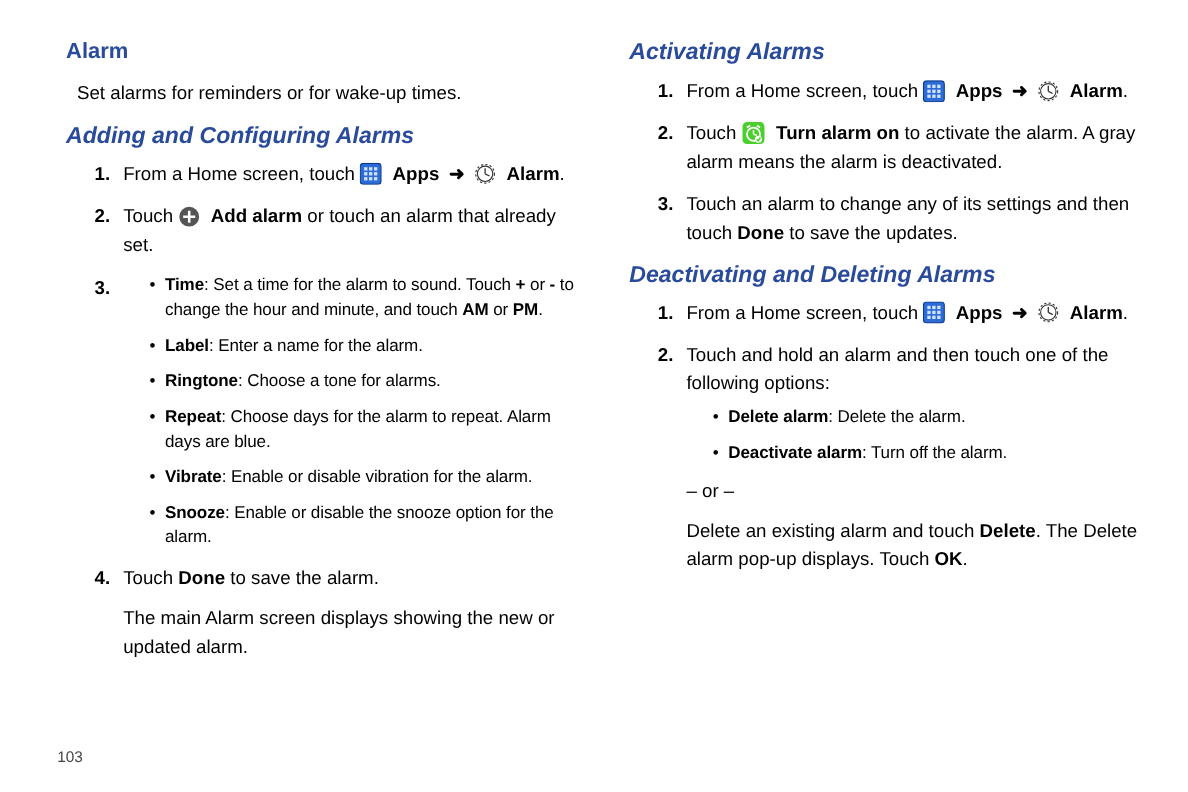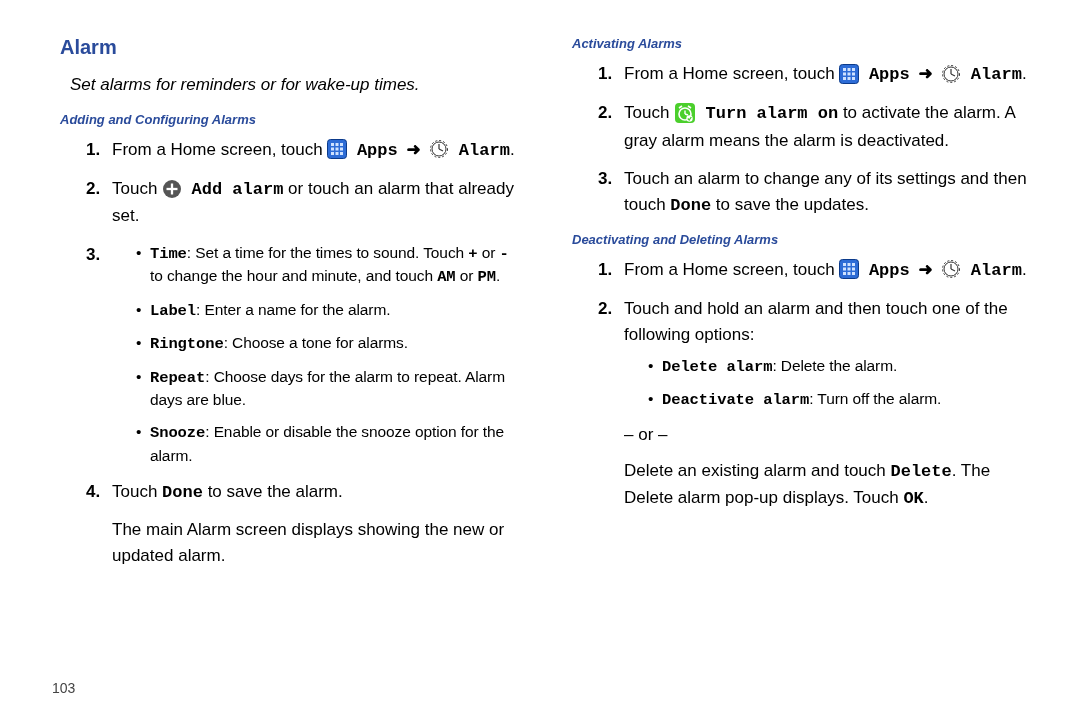--- a/index.html
+++ b/index.html
@@ -1,28 +1,28 @@
 <!DOCTYPE html>
 <html><head>
 <meta charset="utf-8">
 <style>
   html,body{margin:0;padding:0;background:#fff;color:#000;font-family:Arial,Helvetica,sans-serif;}
   .page{width:1080px;height:720px;box-sizing:border-box;padding:36px 46px 10px 60px;position:relative;}
   .cols{display:flex;gap:50px;}
   .col{flex:1;min-width:0;}
   .h-blue{color:#2a4b9b;font-weight:bold;font-size:20px;font-style:normal;margin:0 0 14px 0;}
-  .sub-blue{color:#2a4b9b;font-weight:bold;font-style:italic;font-size:13px;margin:12px 0 10px 0;}
+  .sub-blue{color:#2a4b9b;font-weight:bold;font-style:italic;font-size:21px;margin:12px 0 10px 0;}
   p{margin:0 0 14px 0;font-size:17px;line-height:1.45;}
   ol{list-style:none;padding:0;margin:0 0 10px 26px;}
   ol>li{position:relative;padding-left:26px;font-size:17px;line-height:1.55;margin:0 0 12px 0;}
   ol>li>.num{position:absolute;left:0;font-weight:bold;}
   ul.bul{list-style:none;padding:0;margin:6px 0 0 24px;}
   ul.bul>li{position:relative;padding-left:14px;font-size:15.5px;line-height:1.45;margin:0 0 10px 0;letter-spacing:-0.1px;}
   ul.bul>li:before{content:"•";position:absolute;left:0;}
-  .b{font-weight:bold;font-family:Liberation Mono, monospace;}
+  .b{font-weight:bold;}
   .pagenum{position:absolute;left:52px;bottom:24px;font-size:14px;color:#444;}
   .inline-icon{display:inline-block;vertical-align:middle;line-height:0;position:relative;top:-1px;}
   .inline-icon svg{display:block;}
   .arrow{font-weight:bold;margin:0 4px;}
   .or-line{margin:6px 0 10px 0;}
 </style>
 </head>
 <body>
 
 <svg width="0" height="0" style="position:absolute">
@@ -62,21 +62,21 @@
       <path d="M13.8 16.5 L15.2 18 L17.3 15" stroke="#4bcf2c" stroke-width="1.3" fill="none"></path>
     </g>
   </defs>
 </svg>
 
 <div class="page">
   <div class="cols">
 
     <div class="col">
       <h2 class="h-blue">Alarm</h2>
-      <p style="margin-left:10px;font-style:italic;">Set alarms for reminders or for wake-up times.</p>
+      <p style="margin-left:10px;">Set alarms for reminders or for wake-up times.</p>
       <div class="sub-blue">Adding and Configuring Alarms</div>
       <ol>
 
         <li>
           <span class="num">1.</span>
           <span>From a Home screen, touch </span>
           <span class="inline-icon"><svg width="20" height="20">
                 <use href="#ico-apps"></use>
               </svg></span>
           &nbsp;<span class="b">Apps</span>
@@ -92,24 +92,25 @@
           <span>Touch </span>
           <span class="inline-icon"><svg width="20" height="20">
                 <use href="#ico-plus"></use>
               </svg></span>
           &nbsp;<span class="b">Add alarm</span><span> or touch an alarm that already set.</span>
         </li>
 
         <li>
           <span class="num">3.</span>
           <ul class="bul">
-            <li><span class="b">Time</span><span>: Set a time for the times to sound. Touch </span><span class="b">+</span><span> or </span><span class="b">-</span><span> to change the hour and minute, and touch </span><span class="b">AM</span><span> or </span><span class="b">PM</span><span>.</span></li>
+            <li><span class="b">Time</span><span>: Set a time for the alarm to sound. Touch </span><span class="b">+</span><span> or </span><span class="b">-</span><span> to change the hour and minute, and touch </span><span class="b">AM</span><span> or </span><span class="b">PM</span><span>.</span></li>
             <li><span class="b">Label</span><span>: Enter a name for the alarm.</span></li>
             <li><span class="b">Ringtone</span><span>: Choose a tone for alarms.</span></li>
             <li><span class="b">Repeat</span><span>: Choose days for the alarm to repeat. Alarm days are blue.</span></li>
+            <li><span class="b">Vibrate</span><span>: Enable or disable vibration for the alarm.</span></li>
             <li><span class="b">Snooze</span><span>: Enable or disable the snooze option for the alarm.</span></li>
           </ul>
         </li>
 
         <li>
           <span class="num">4.</span>
           <span>Touch </span><span class="b">Done</span><span> to save the alarm.</span>
           <div style="height:10px"></div>
           <span>The main Alarm screen displays showing the new or updated alarm.</span>
         </li>

